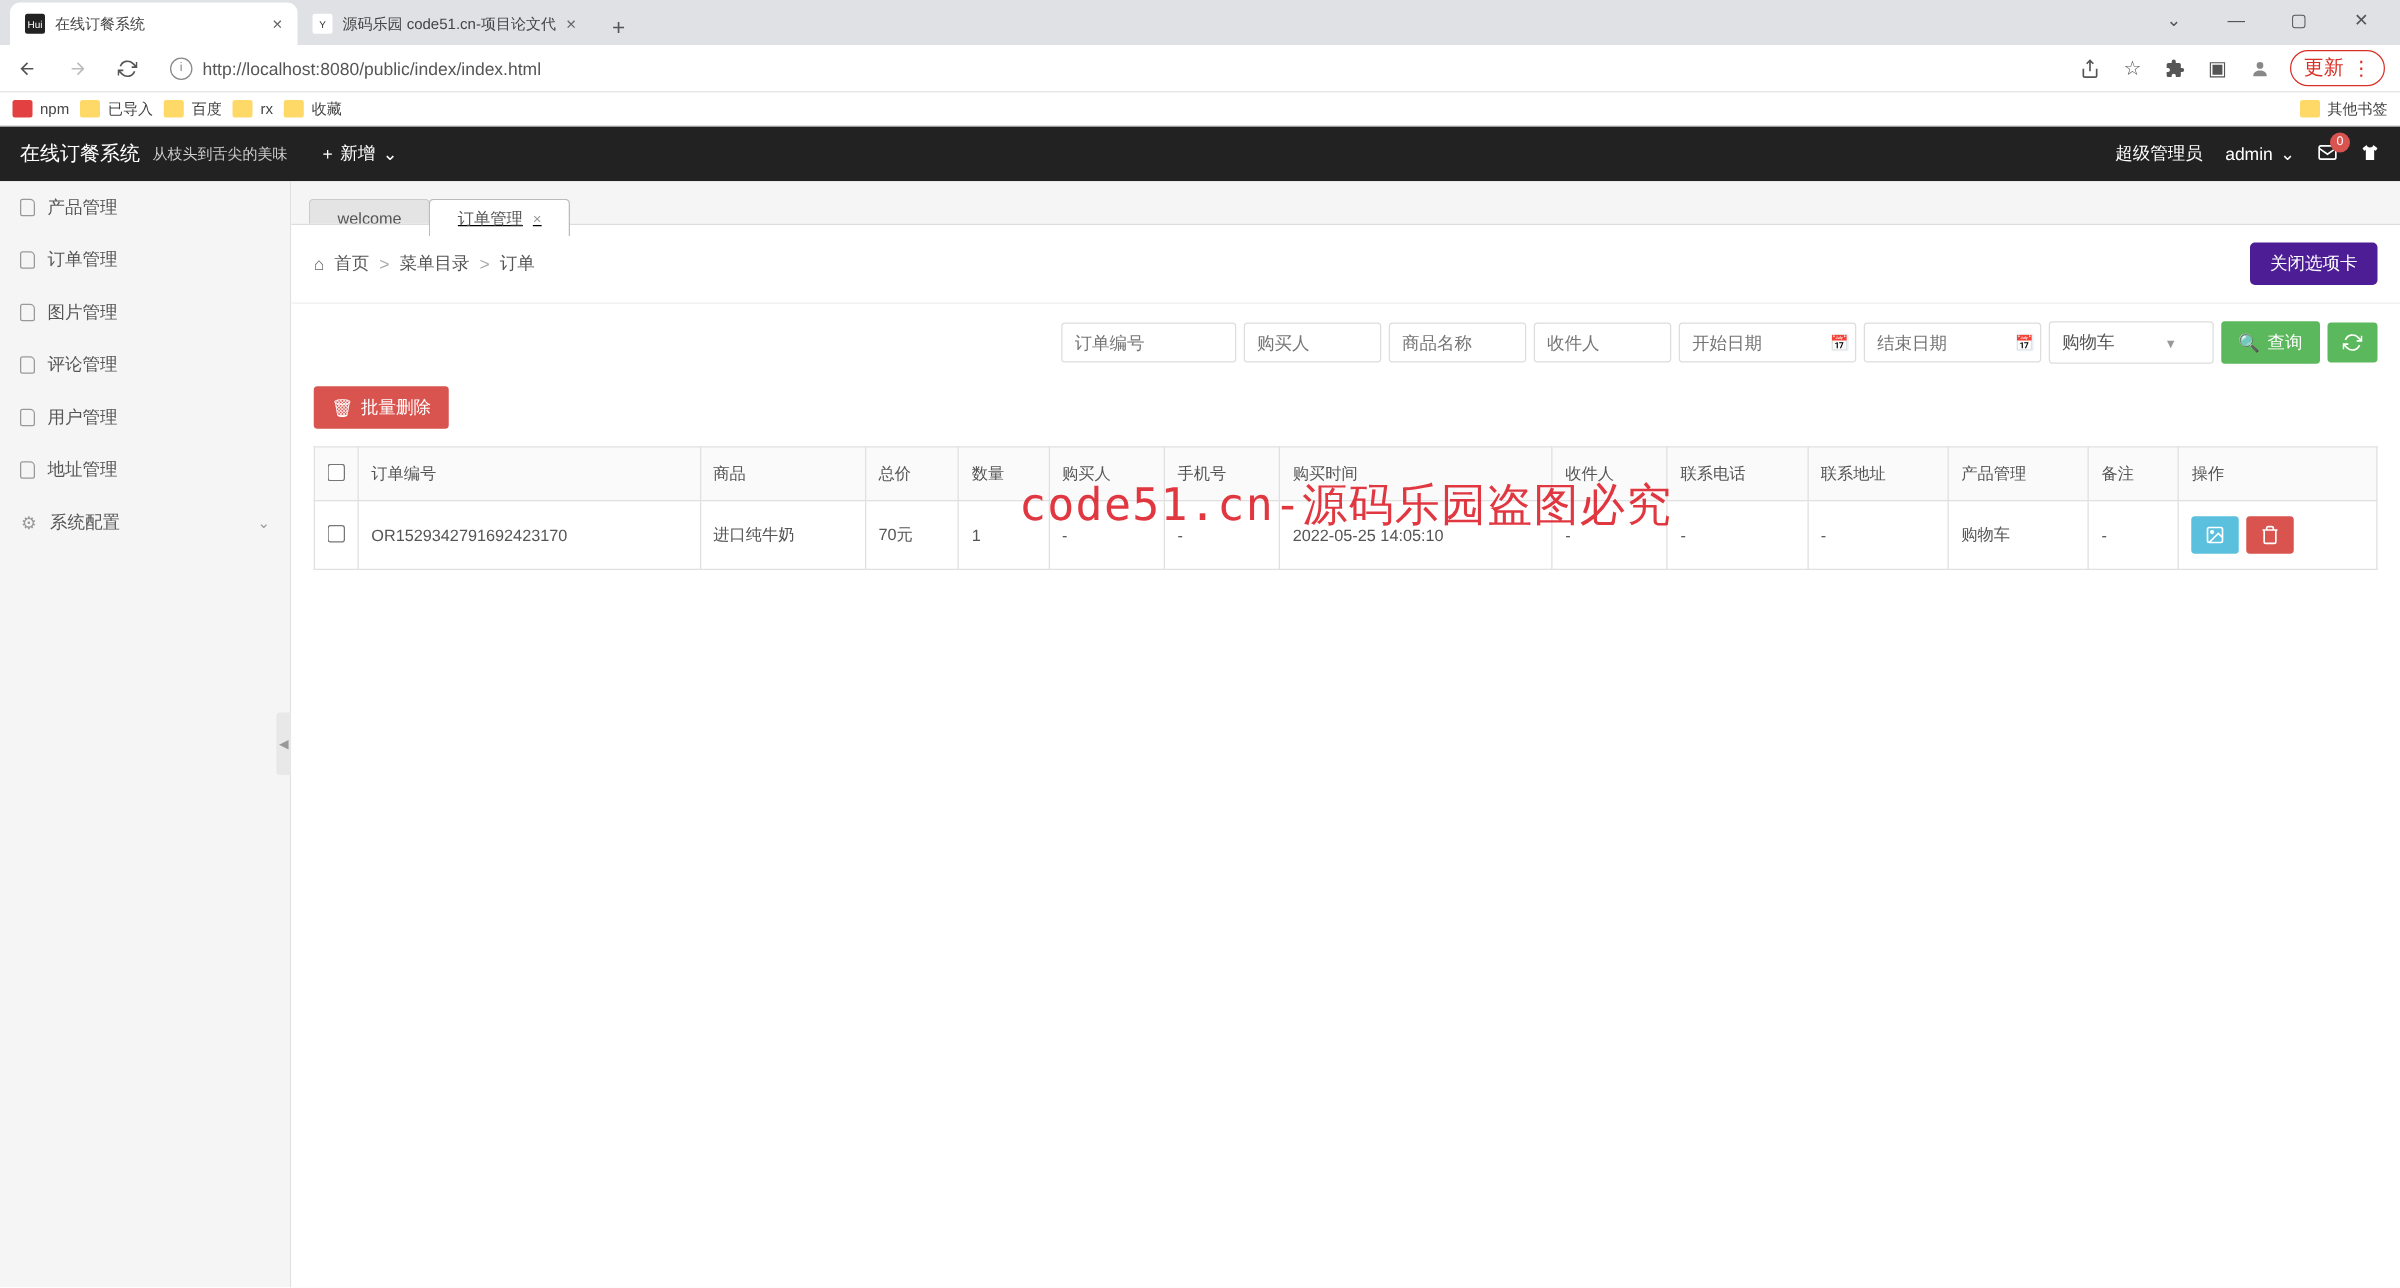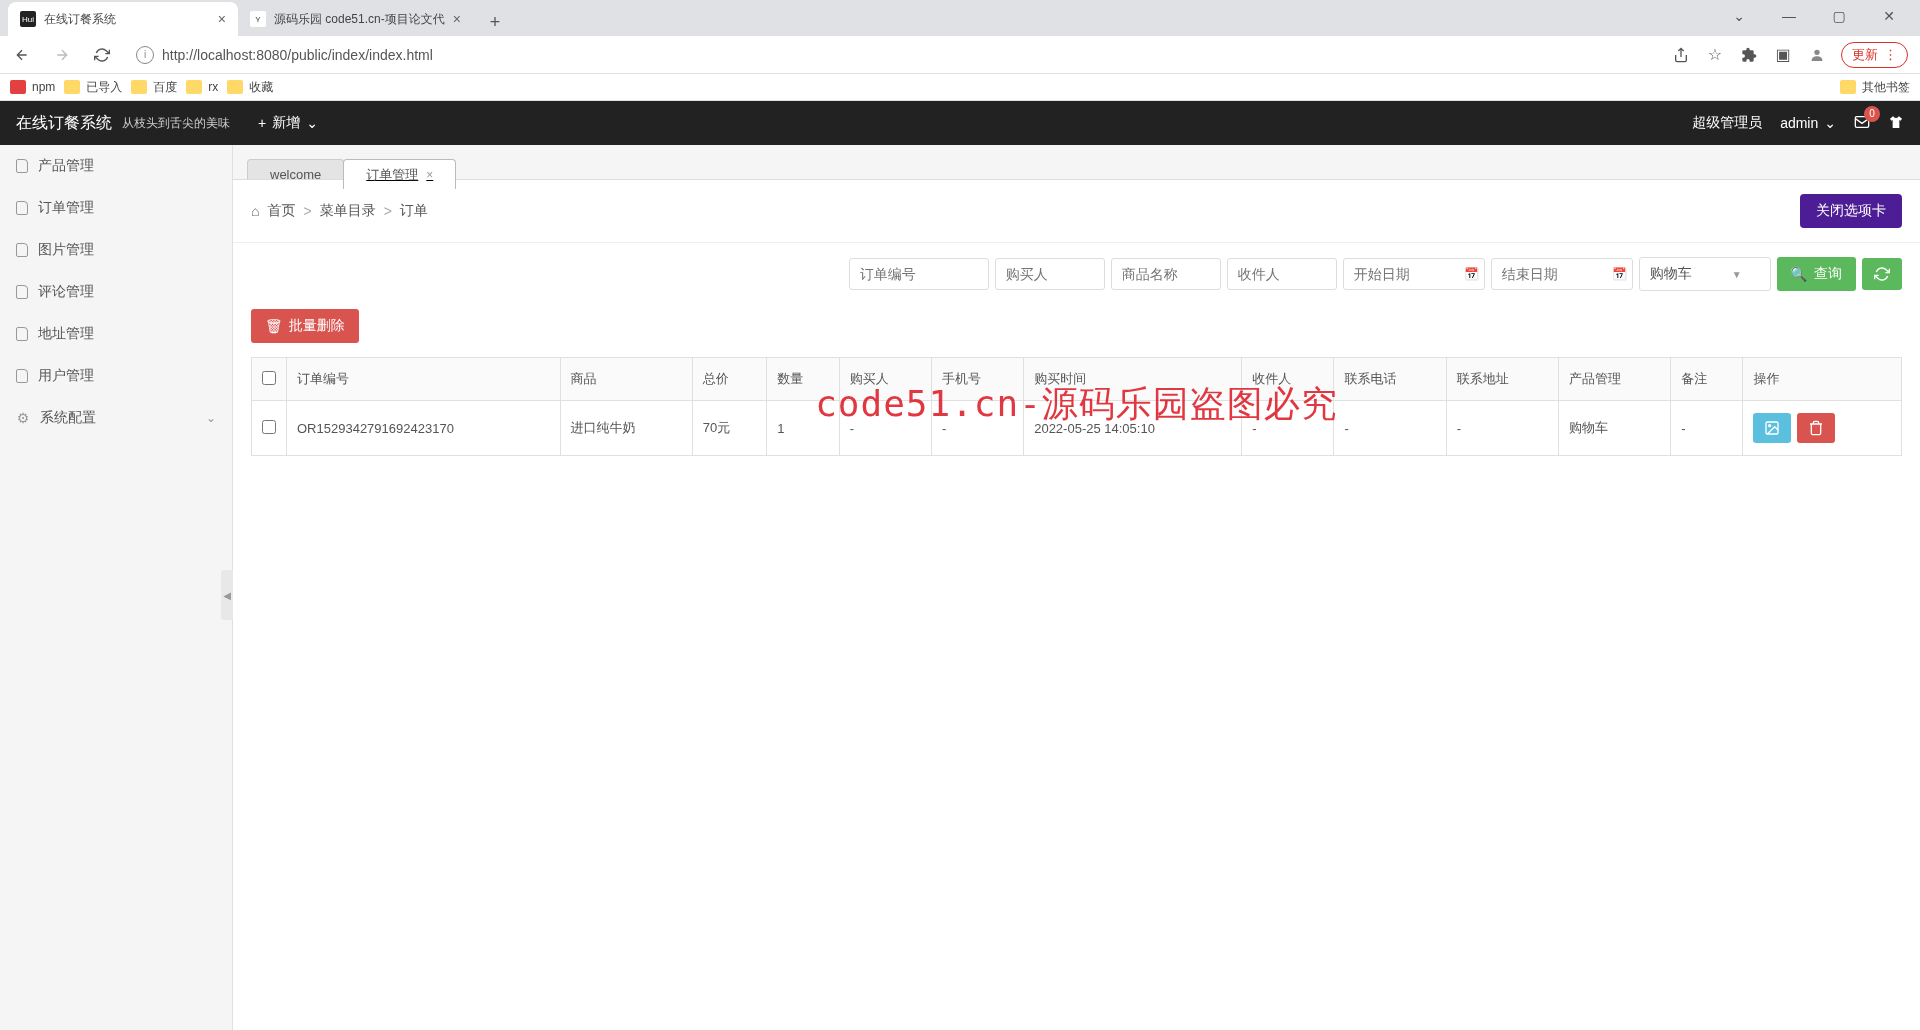--- a/index.html
+++ b/index.html
@@ -17,21 +17,21 @@
 .window-controls { margin-left: auto; display: flex; gap: 16px; padding-right: 14px; color: #555; align-items: center; padding-bottom: 12px; }
 .window-controls span { width: 34px; text-align: center; cursor: pointer; font-size: 14px; }
 
 .addr-bar { background: #fff; height: 38px; display: flex; align-items: center; padding: 0 8px; gap: 12px; border-bottom: 1px solid #e0e0e0; }
 .nav-btn { width: 28px; height: 28px; display: flex; align-items: center; justify-content: center; color: #555; cursor: pointer; }
 .nav-btn.disabled { color: #bbb; cursor: default; }
 .url-box { flex: 1; display: flex; align-items: center; gap: 8px; font-size: 14px; color: #555; padding: 0 8px; }
 .url-box .info-icon { width: 18px; height: 18px; border: 1.5px solid #888; border-radius: 50%; display: flex; align-items: center; justify-content: center; font-size: 10px; color: #888; }
 .addr-right { display: flex; align-items: center; gap: 14px; padding-right: 4px; }
 .addr-icon { width: 20px; height: 20px; color: #555; cursor: pointer; display: flex; align-items: center; justify-content: center; }
-.update-btn { border: 1px solid #d93025; color: #d93025; border-radius: 16px; padding: 3px 10px; font-size: 13px; display: flex; align-items: center; gap: 6px; cursor: pointer; }
+.update-btn { border: 1px solid #d93025; color: #d93025; border-radius: 16px; padding: 3px 10px; font-size: 16px; display: flex; align-items: center; gap: 6px; cursor: pointer; }
 
 .bookmarks-bar { background: #fff; height: 27px; display: flex; align-items: center; padding: 0 10px; gap: 9px; font-size: 12px; border-bottom: 1px solid #e0e0e0; }
 .bookmark { display: flex; align-items: center; gap: 6px; color: #444; cursor: pointer; }
 .bm-icon { width: 16px; height: 14px; background: #ffd968; border-radius: 2px; }
 .bm-icon.red { background: #e34141; border-radius: 2px; }
 .bookmarks-right { margin-left: auto; display: flex; gap: 16px; }
 
 
 .app-header { background: #222; color: #fff; height: 44px; display: flex; align-items: center; padding: 0 16px; font-size: 14px; }
 .app-title { font-size: 16px; font-weight: 500; margin-right: 10px; }
@@ -236,25 +236,25 @@
     <div class="sidebar-item">
         <span class="file-icon"></span>
         <span>图片管理</span>
       </div>
     <div class="sidebar-item">
         <span class="file-icon"></span>
         <span>评论管理</span>
       </div>
     <div class="sidebar-item">
         <span class="file-icon"></span>
+        <span>用户管理</span>
+      </div>
+    <div class="sidebar-item">
+        <span class="file-icon"></span>
         <span>地址管理</span>
-      </div>
-    <div class="sidebar-item">
-        <span class="file-icon"></span>
-        <span>用户管理</span>
       </div>
     <div class="sidebar-item">
         <span class="gear-icon">⚙</span>
         <span>系统配置</span>
         <span class="chevron">⌄</span>
       </div>
     <div class="sidebar-collapse">◀</div>
   </div>
 
   <div class="main">

